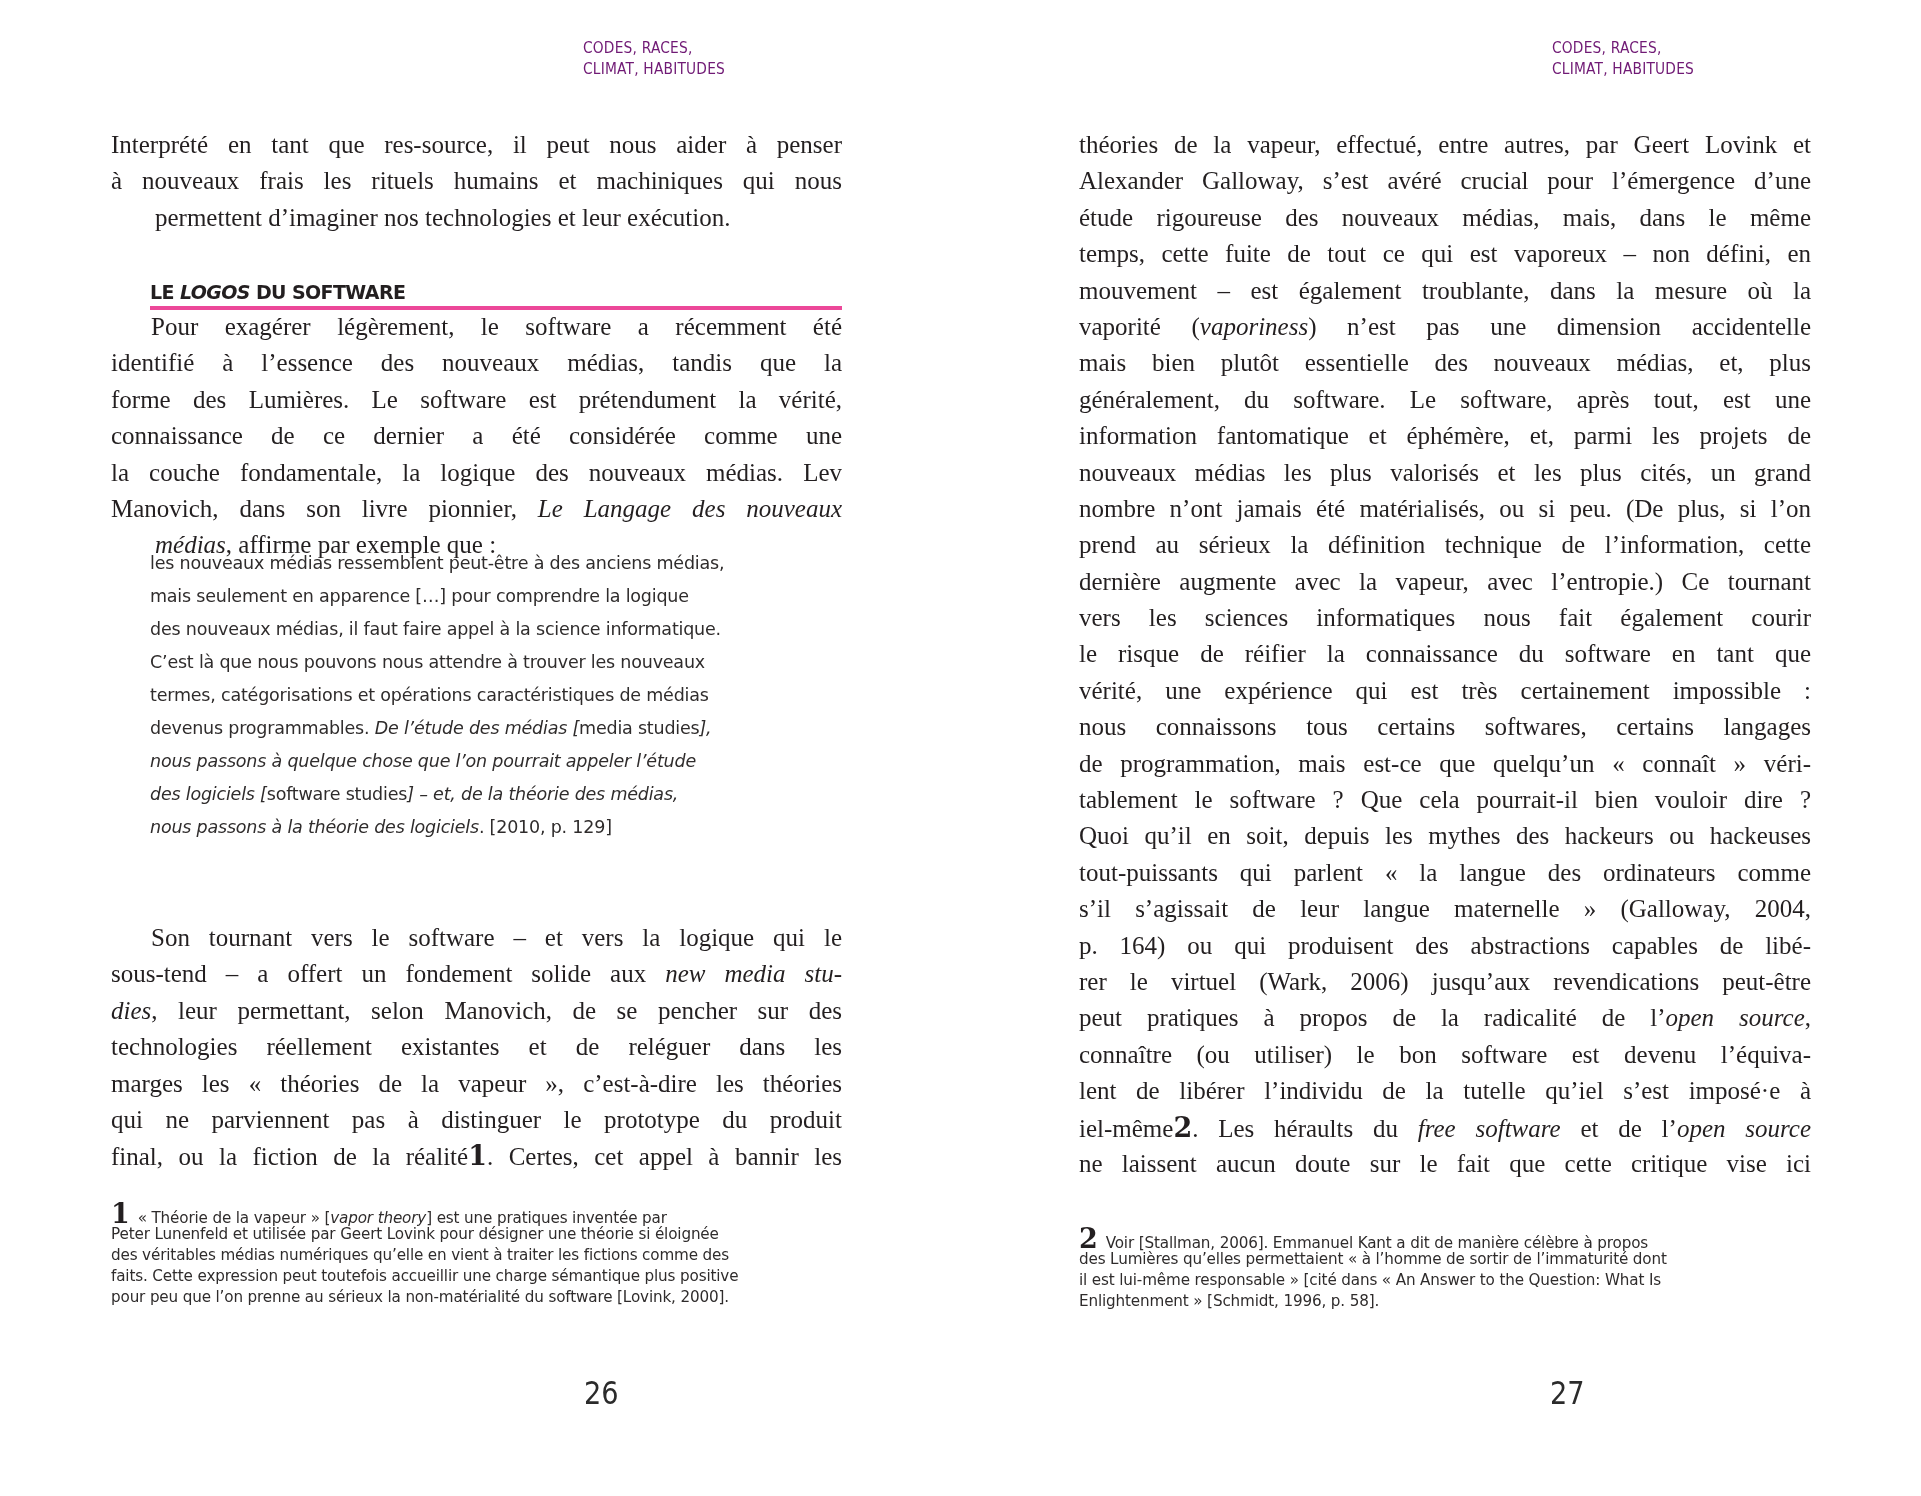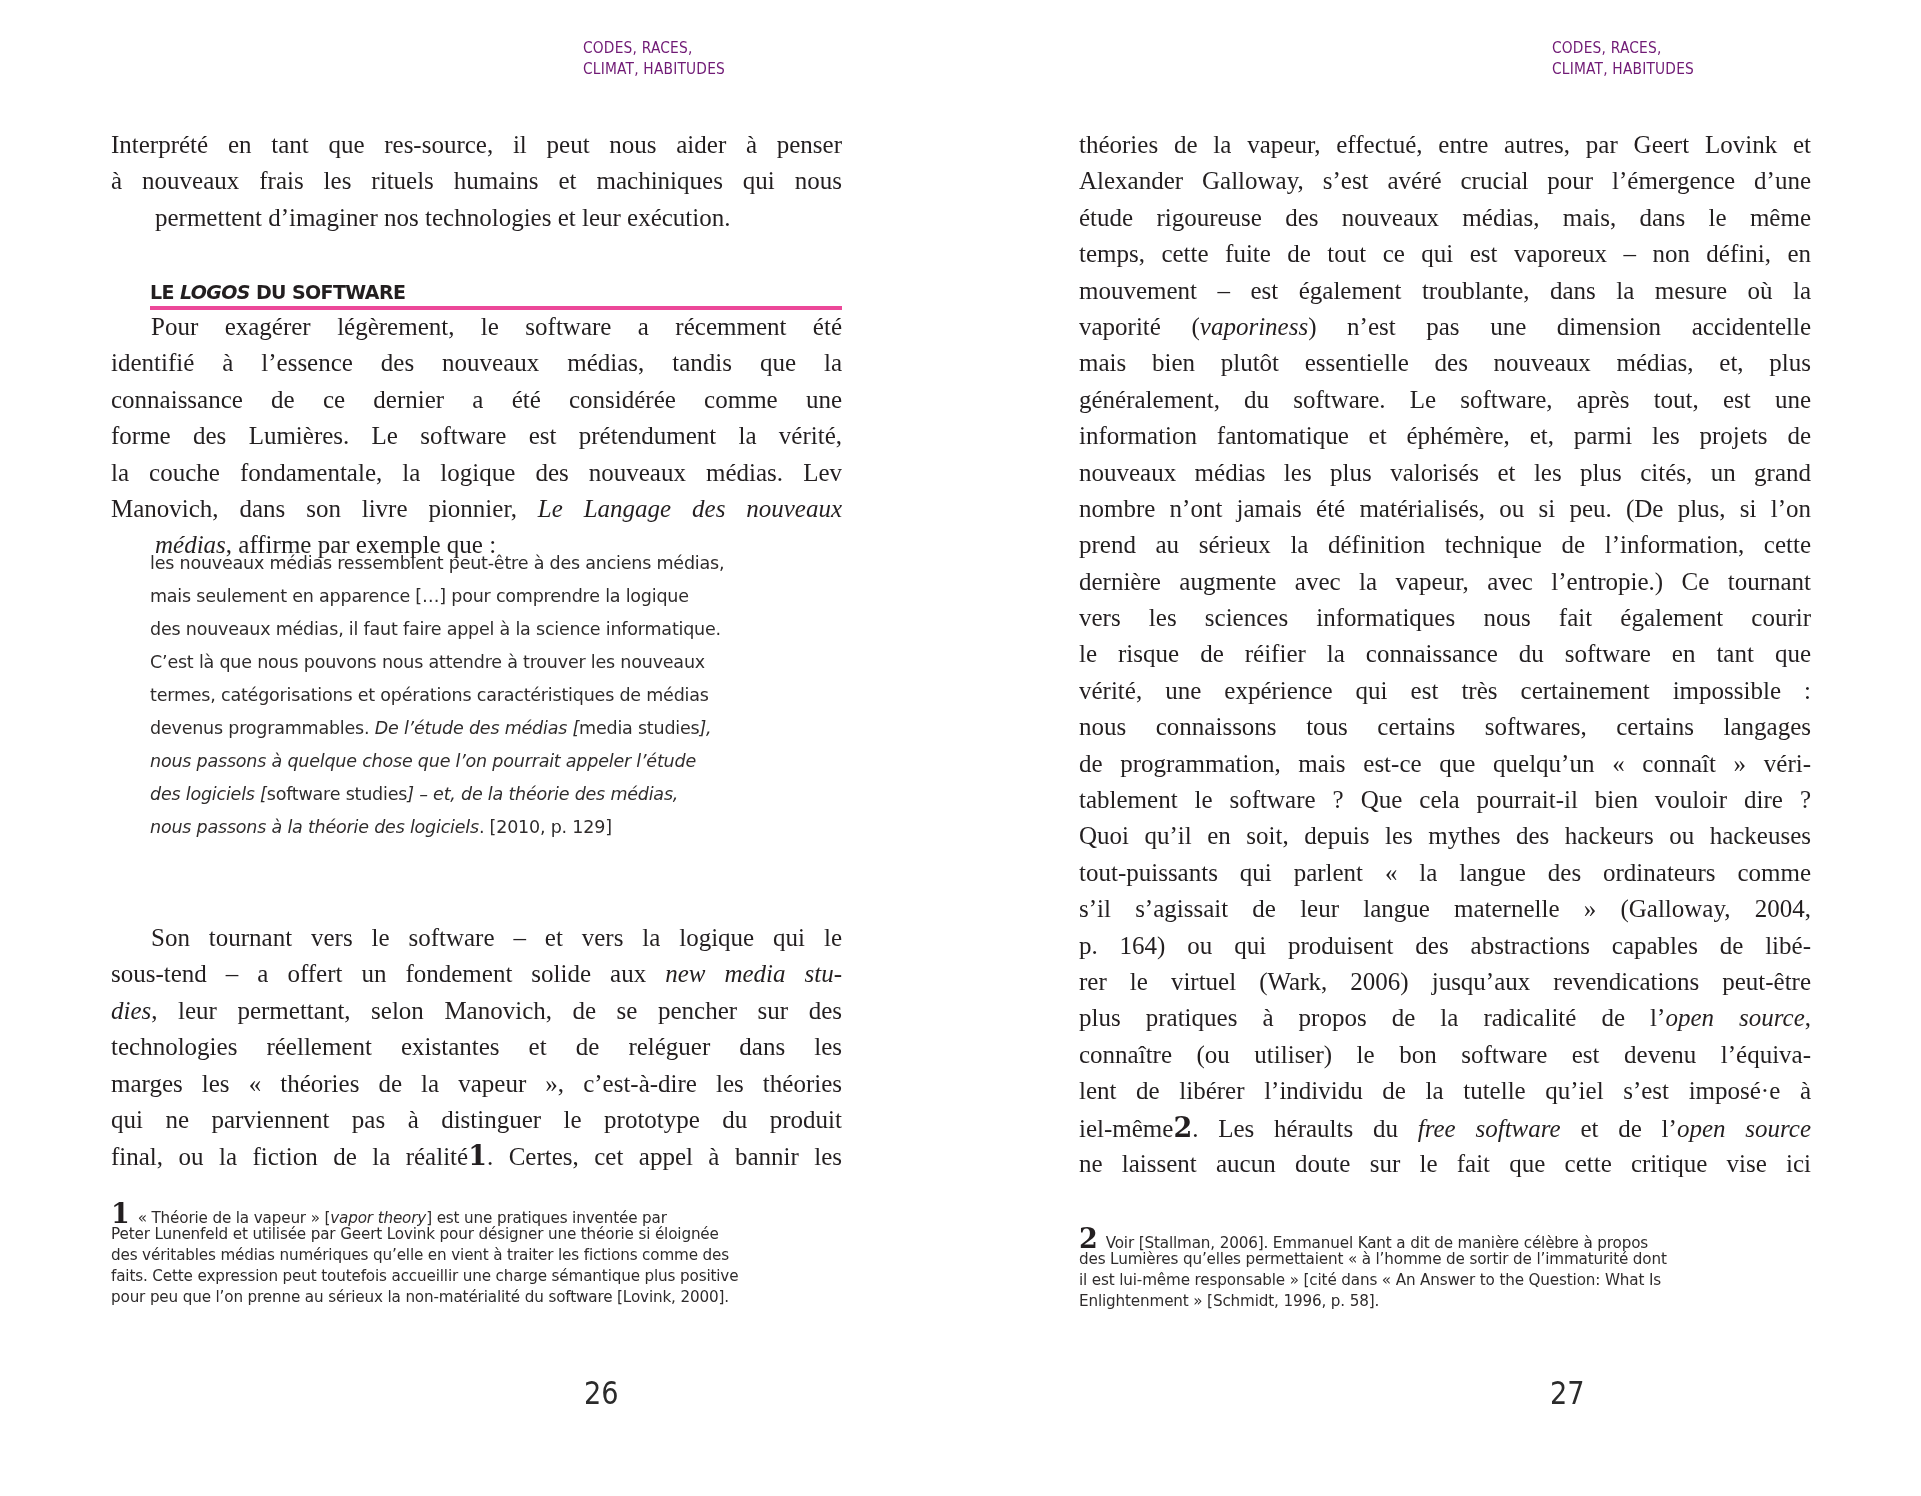--- a/index.html
+++ b/index.html
@@ -62,22 +62,22 @@
     <div class="body-line last">permettent d’imaginer nos technologies et leur exécution.</div>
   </div>
 
   <div class="section-heading" style="left:150px; top:281px; width:692px;">
     <span>LE </span><i>LOGOS</i><span> DU SOFTWARE</span>
   </div>
 
   <div class="body-lines" style="left:111px; top:309px; width:731px;">
     <div class="body-line indent">Pour exagérer légèrement, le software a récemment été</div>
     <div class="body-line">identifié à l’essence des nouveaux médias, tandis que la</div>
+    <div class="body-line">forme des Lumières. Le software est prétendument la vérité,</div>
     <div class="body-line">connaissance de ce dernier a été considérée comme une</div>
-    <div class="body-line">forme des Lumières. Le software est prétendument la vérité,</div>
     <div class="body-line">la couche fondamentale, la logique des nouveaux médias. Lev</div>
     <div class="body-line"><span>Manovich, dans son livre pionnier, </span><i>Le Langage des nouveaux</i></div>
     <div class="body-line last"><i>médias</i><span>, affirme par exemple que :</span></div>
   </div>
 
   <div class="quote-lines" style="left:150px; top:547px; width:680px;">
     <div class="quote-line">les nouveaux médias ressemblent peut-être à des anciens médias,</div>
     <div class="quote-line">mais seulement en apparence […] pour comprendre la logique</div>
     <div class="quote-line">des nouveaux médias, il faut faire appel à la science informatique.</div>
     <div class="quote-line">C’est là que nous pouvons nous attendre à trouver les nouveaux</div>
@@ -133,21 +133,21 @@
       <div class="body-line">le risque de réifier la connaissance du software en tant que</div>
       <div class="body-line">vérité, une expérience qui est très certainement impossible :</div>
       <div class="body-line">nous connaissons tous certains softwares, certains langages</div>
       <div class="body-line">de programmation, mais est-ce que quelqu’un « connaît » véri-</div>
       <div class="body-line">tablement le software ? Que cela pourrait-il bien vouloir dire ?</div>
       <div class="body-line">Quoi qu’il en soit, depuis les mythes des hackeurs ou hackeuses</div>
       <div class="body-line">tout-puissants qui parlent « la langue des ordinateurs comme</div>
       <div class="body-line">s’il s’agissait de leur langue maternelle » (Galloway, 2004,</div>
       <div class="body-line">p. 164) ou qui produisent des abstractions capables de libé-</div>
       <div class="body-line">rer le virtuel (Wark, 2006) jusqu’aux revendications peut-être</div>
-      <div class="body-line"><span>plus pratiques à propos de la radicalité de l’</span><i>open source</i><span>,</span></div>
+      <div class="body-line"><span>peut pratiques à propos de la radicalité de l’</span><i>open source</i><span>,</span></div>
       <div class="body-line">connaître (ou utiliser) le bon software est devenu l’équiva-</div>
       <div class="body-line">lent de libérer l’individu de la tutelle qu’iel s’est imposé·e à</div>
       <div class="body-line"><span>iel-même</span><span class="note-ref">2</span><span>. Les héraults du </span><i>free software</i><span> et de l’</span><i>open source</i></div>
       <div class="body-line">ne laissent aucun doute sur le fait que cette critique vise ici</div>
     </div>
 
   <div class="footnote" style="left:119px; top:1228px; width:740px;">
     <div class="fn-line"><span class="fn-num">2</span><span>Voir [Stallman, 2006].  Emmanuel Kant a dit de manière célèbre à propos</span></div>
     <div class="fn-line">des Lumières qu’elles permettaient « à l’homme de sortir de l’immaturité dont</div>
     <div class="fn-line">il est lui-même responsable » [cité dans « An Answer to the Question: What Is</div>

